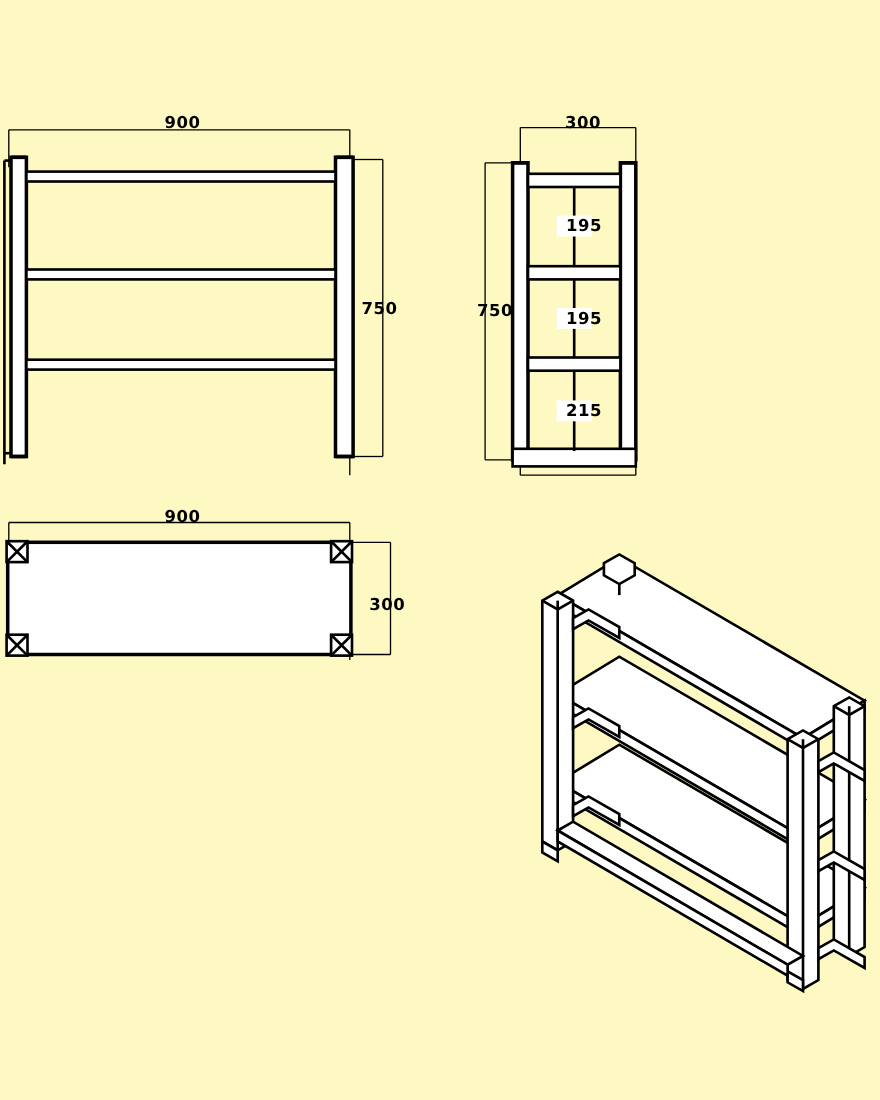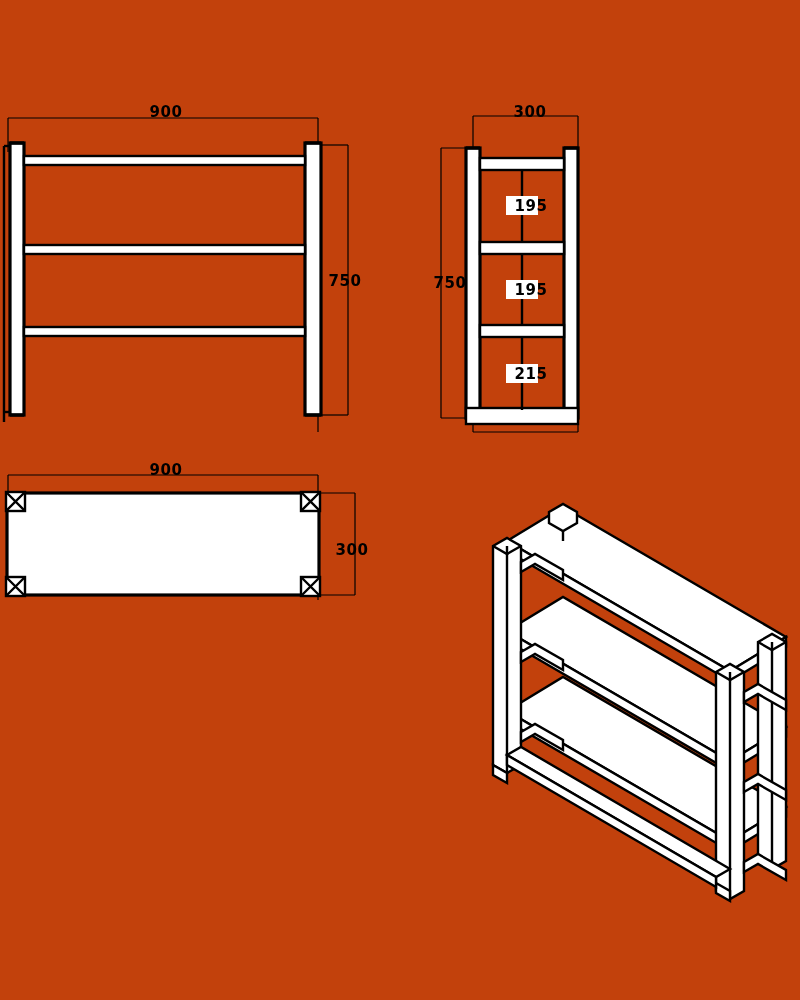--- a/index.html
+++ b/index.html
@@ -12,21 +12,21 @@
     height: 1000px;
     position: relative;
     overflow: hidden;
     font-family: "DejaVu Sans", sans-serif;
   }
   #drawing-sheet {
     position: absolute;
     left: 0; top: 0;
     width: 800px;
     height: 1000px;
-    background: #c2410c;
+    background: #fef9c3;
   }
   svg.cad {
     display: block;
     width: 800px;
     height: 1000px;
   }
   .ln {
     fill: none;
     stroke: #000000;
     stroke-linecap: butt;

